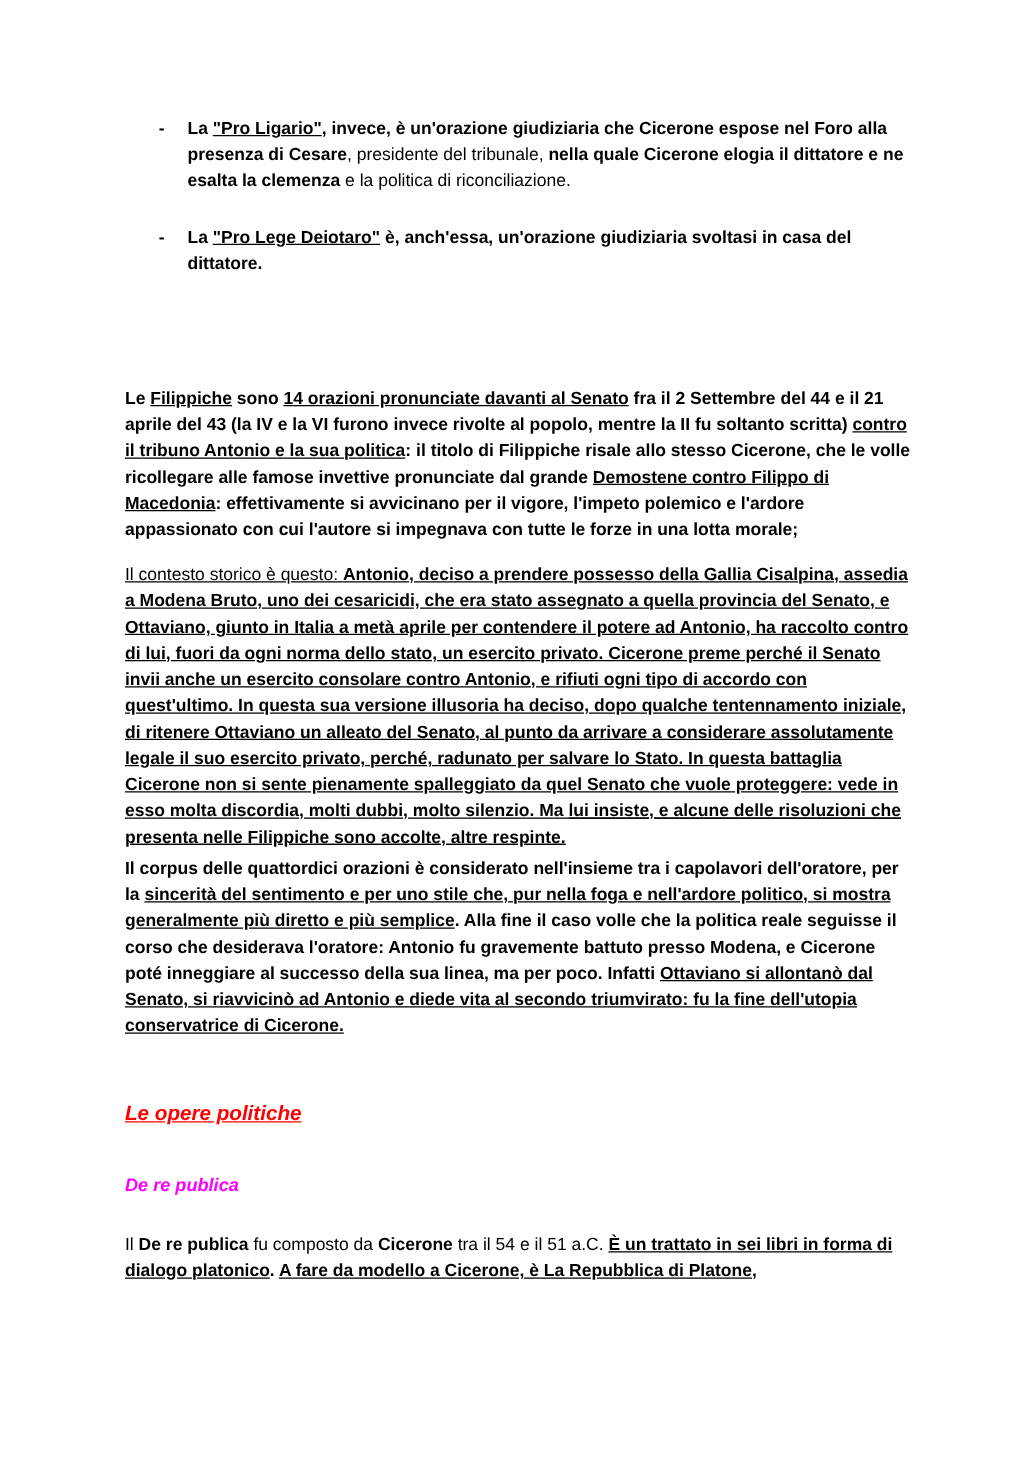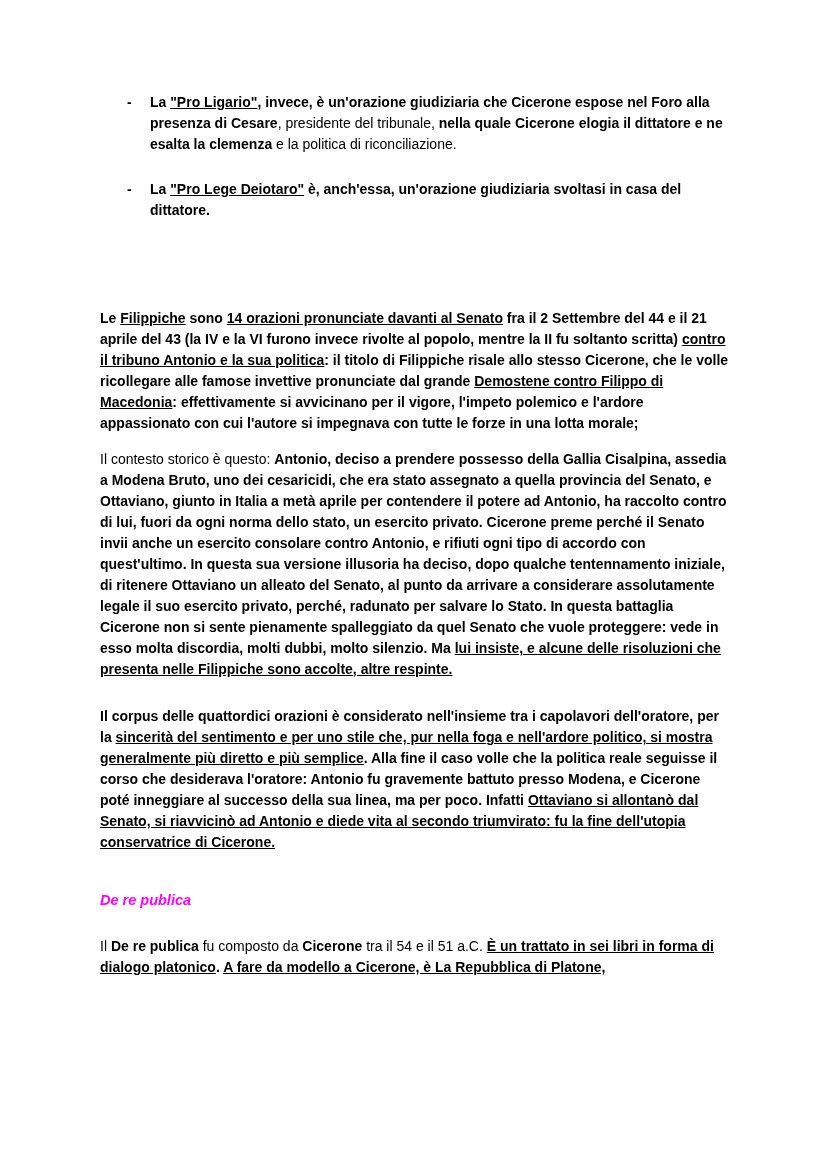--- a/index.html
+++ b/index.html
@@ -43,38 +43,39 @@
   }
   .bullet .bullet-body {
     flex: 1;
   }
   .heading { font-size: 16.5px; }
   .subheading { font-size: 14.5px; }
 
   
   [data-name="bullet-pro-lege-deiotaro"]   { margin-top: 24px; }
   [data-name="paragraph-filippiche"]       { margin-top: 87px; }
-  [data-name="paragraph-contesto-storico"] { margin-top: 15px; }
-  [data-name="paragraph-corpus"]           { margin-top: 26px; }
+  [data-name="paragraph-contesto-storico"] { margin-top: 15px; text-decoration: underline; }
+  [data-name="paragraph-corpus"]           { margin-top: 4px; }
   [data-name="heading-le-opere-politiche"] { margin-top: 50px; }
   [data-name="subheading-de-re-publica"]   { margin-top: 37px; }
   [data-name="paragraph-de-re-publica"]    { margin-top: 25px; }
 </style>
 </head>
 <body>
 
 <div class="page" data-name="document-page">
   <div class="content" id="doc-content" data-name="document-content">
       <div class="block bullet" data-name="bullet-pro-ligario">
         <span class="dash" data-name="bullet-dash">-</span>
         <div class="bullet-body" data-name="bullet-text"><span class="b" data-name="text-run">La </span><span class="b u" data-name="text-run">"Pro Ligario"</span><span class="b" data-name="text-run">, invece, è un'orazione giudiziaria che Cicerone espose nel Foro alla presenza di Cesare</span><span data-name="text-run">, presidente del tribunale, </span><span class="b" data-name="text-run">nella quale Cicerone elogia il dittatore e ne esalta la clemenza</span><span data-name="text-run"> e la politica di riconciliazione.</span></div>
       </div>
       <div class="block bullet" data-name="bullet-pro-lege-deiotaro">
         <span class="dash" data-name="bullet-dash">-</span>
         <div class="bullet-body" data-name="bullet-text"><span class="b" data-name="text-run">La </span><span class="b u" data-name="text-run">"Pro Lege Deiotaro"</span><span class="b" data-name="text-run"> è, anch'essa, un'orazione giudiziaria svoltasi in casa del dittatore.</span></div>
       </div>
       <div class="block paragraph" data-name="paragraph-filippiche"><span class="b" data-name="text-run">Le </span><span class="b u" data-name="text-run">Filippiche</span><span class="b" data-name="text-run"> sono </span><span class="b u" data-name="text-run">14 orazioni pronunciate davanti al Senato</span><span class="b" data-name="text-run"> fra il 2 Settembre del 44 e il 21 aprile del 43 (la IV e la VI furono invece rivolte al popolo, mentre la II fu soltanto scritta) </span><span class="b u" data-name="text-run">contro il tribuno Antonio e la sua politica</span><span class="b" data-name="text-run">: il titolo di Filippiche risale allo stesso Cicerone, che le volle ricollegare alle famose invettive pronunciate dal grande </span><span class="b u" data-name="text-run">Demostene contro Filippo di Macedonia</span><span class="b" data-name="text-run">: effettivamente si avvicinano per il vigore, l'impeto polemico e l'ardore appassionato con cui l'autore si impegnava con tutte le forze in una lotta morale;</span></div>
       <div class="block paragraph" data-name="paragraph-contesto-storico"><span data-name="text-run">Il contesto storico è questo: </span><span class="b" data-name="text-run">Antonio, deciso a prendere possesso della Gallia Cisalpina, assedia a Modena Bruto, uno dei cesaricidi, che era stato assegnato a quella provincia del Senato, e Ottaviano, giunto in Italia a metà aprile per contendere il potere ad Antonio, ha raccolto contro di lui, fuori da ogni norma dello stato, un esercito privato. Cicerone preme perché il Senato invii anche un esercito consolare contro Antonio, e rifiuti ogni tipo di accordo con quest'ultimo. In questa sua versione illusoria ha deciso, dopo qualche tentennamento iniziale, di ritenere Ottaviano un alleato del Senato, al punto da arrivare a considerare assolutamente legale il suo esercito privato, perché, radunato per salvare lo Stato. In questa battaglia Cicerone non si sente pienamente spalleggiato da quel Senato che vuole proteggere: vede in esso molta discordia, molti dubbi, molto silenzio. Ma </span><span class="b u" data-name="text-run">lui insiste, e alcune delle risoluzioni che presenta nelle Filippiche sono accolte, altre respinte.</span></div>
       <div class="block paragraph" data-name="paragraph-corpus"><span class="b" data-name="text-run">Il corpus delle quattordici orazioni è considerato nell'insieme tra i capolavori dell'oratore, per la </span><span class="b u" data-name="text-run">sincerità del sentimento e per uno stile che, pur nella foga e nell'ardore politico, si mostra generalmente più diretto e più semplice</span><span class="b" data-name="text-run">. Alla fine il caso volle che la politica reale seguisse il corso che desiderava l'oratore: Antonio fu gravemente battuto presso Modena, e Cicerone poté inneggiare al successo della sua linea, ma per poco. Infatti </span><span class="b u" data-name="text-run">Ottaviano si allontanò dal Senato, si riavvicinò ad Antonio e diede vita al secondo triumvirato: fu la fine dell'utopia conservatrice di Cicerone.</span></div>
+      <div class="block heading" data-name="heading-le-opere-politiche"><span class="b u i" data-name="text-run" style="color: rgb(255, 0, 0);">Le opere politiche</span></div>
       <div class="block subheading" data-name="subheading-de-re-publica"><span class="b i" data-name="text-run" style="color: rgb(255, 0, 255);">De re publica</span></div>
       <div class="block paragraph" data-name="paragraph-de-re-publica"><span data-name="text-run">Il </span><span class="b" data-name="text-run">De re publica</span><span data-name="text-run"> fu composto da </span><span class="b" data-name="text-run">Cicerone</span><span data-name="text-run"> tra il 54 e il 51 a.C. </span><span class="b u" data-name="text-run">È un trattato in sei libri in forma di dialogo platonico</span><span class="b" data-name="text-run">. </span><span class="b u" data-name="text-run">A fare da modello a Cicerone, è La Repubblica di Platone,</span></div>
     </div>
 </div>
 
 </body></html>

